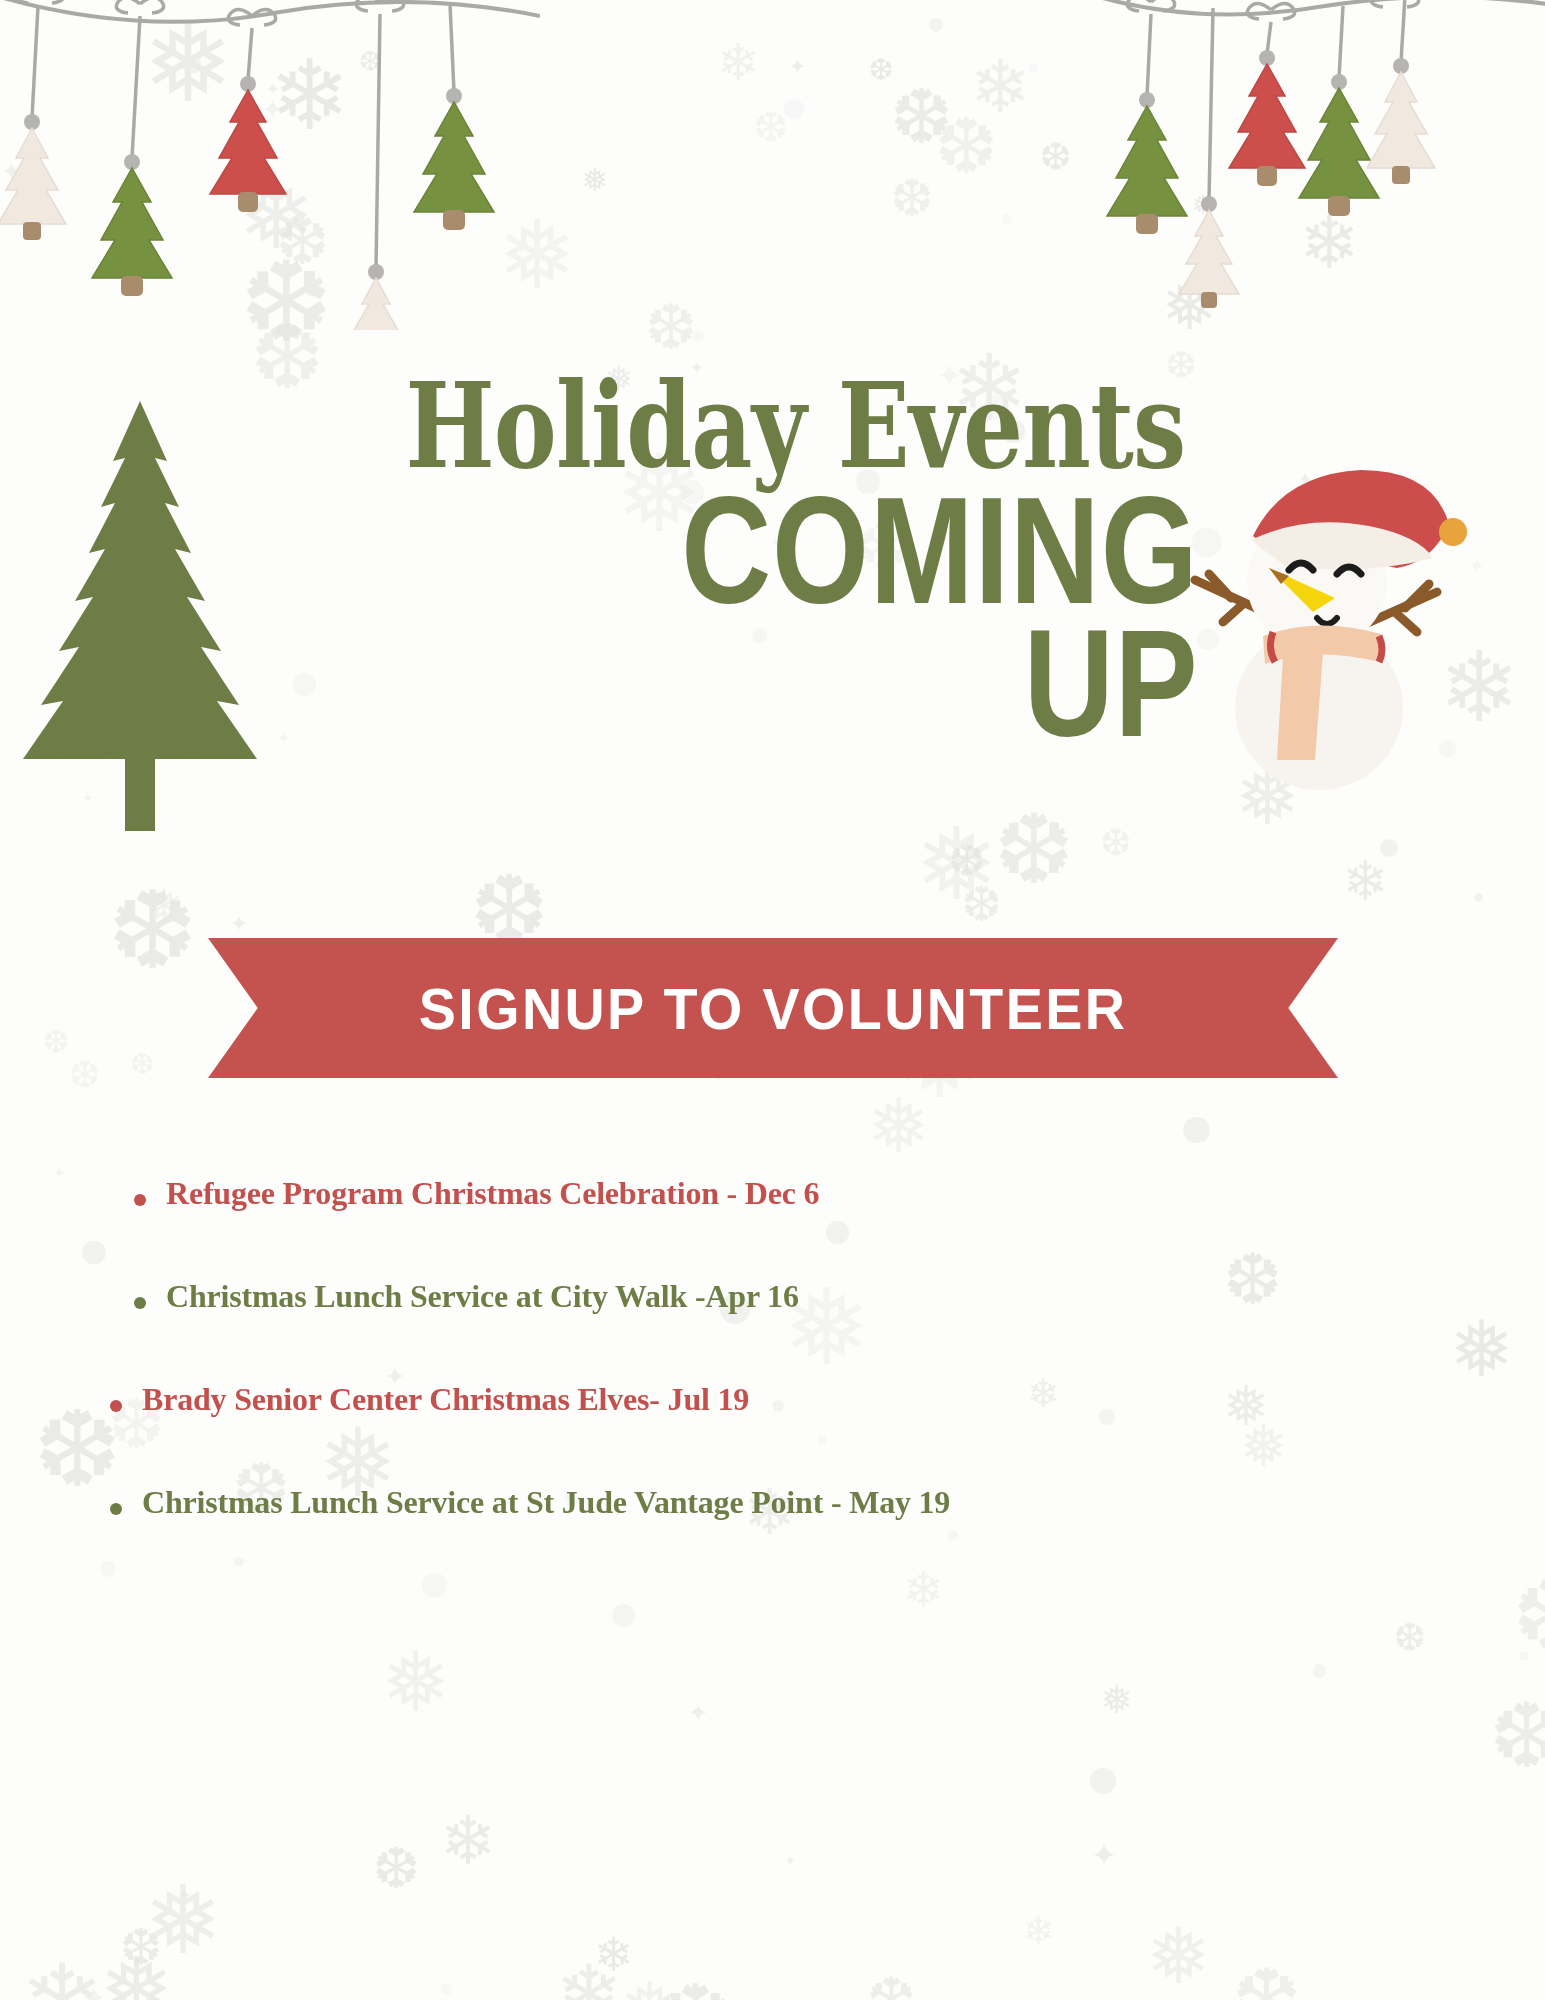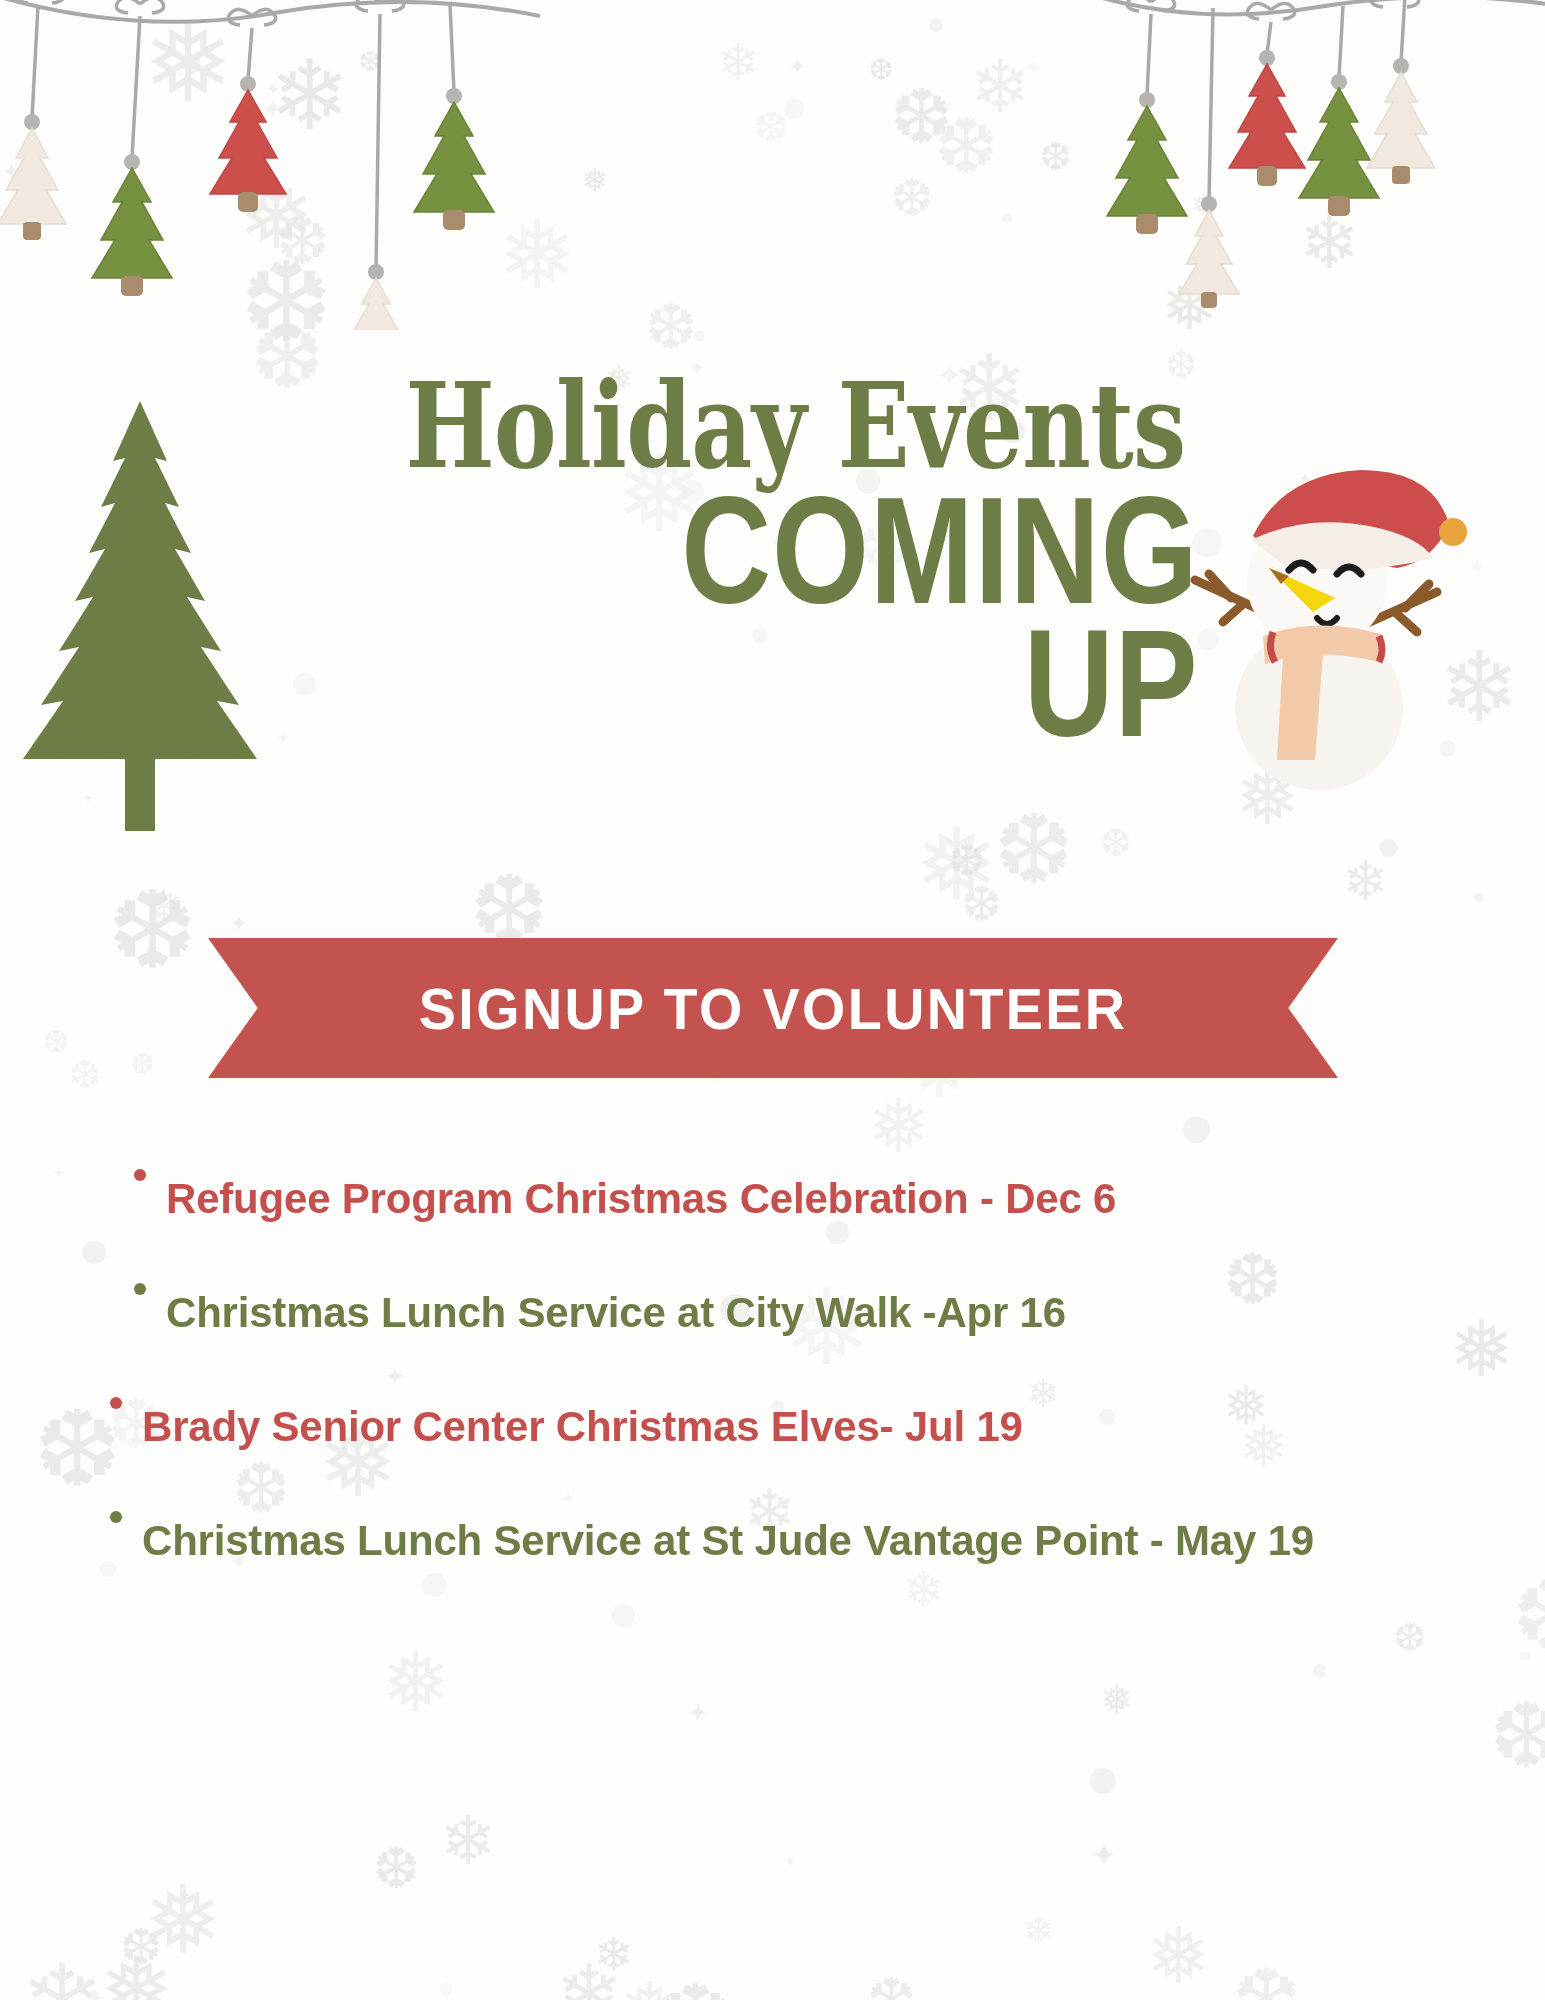--- a/index.html
+++ b/index.html
@@ -88,25 +88,25 @@
     font-weight:700;
     font-size:58px;
     letter-spacing:2.5px;
     white-space:nowrap;
     transform:scaleX(0.96);
   }
 
   
   .events{position:absolute;left:110px;top:1175px;width:1340px;z-index:5;}
   .ev{
-    display:flex;align-items:flex-start;
+    display:flex;align-items:flex-end;
     margin:0 0 66px 0;
-    font-family:Liberation Sans, sans-serif;
+    font-family:Liberation Serif, serif;
     font-weight:700;
-    font-size:42px;
+    font-size:32px;
     letter-spacing:-0.2px;
     white-space:nowrap;
   }
   .ev .bullet{
     display:inline-block;
     width:12px;height:12px;border-radius:50%;
     margin-right:20px;flex:0 0 auto;
     position:relative;top:-6px;
   }
   .ev.red{color:#C4504E;}

